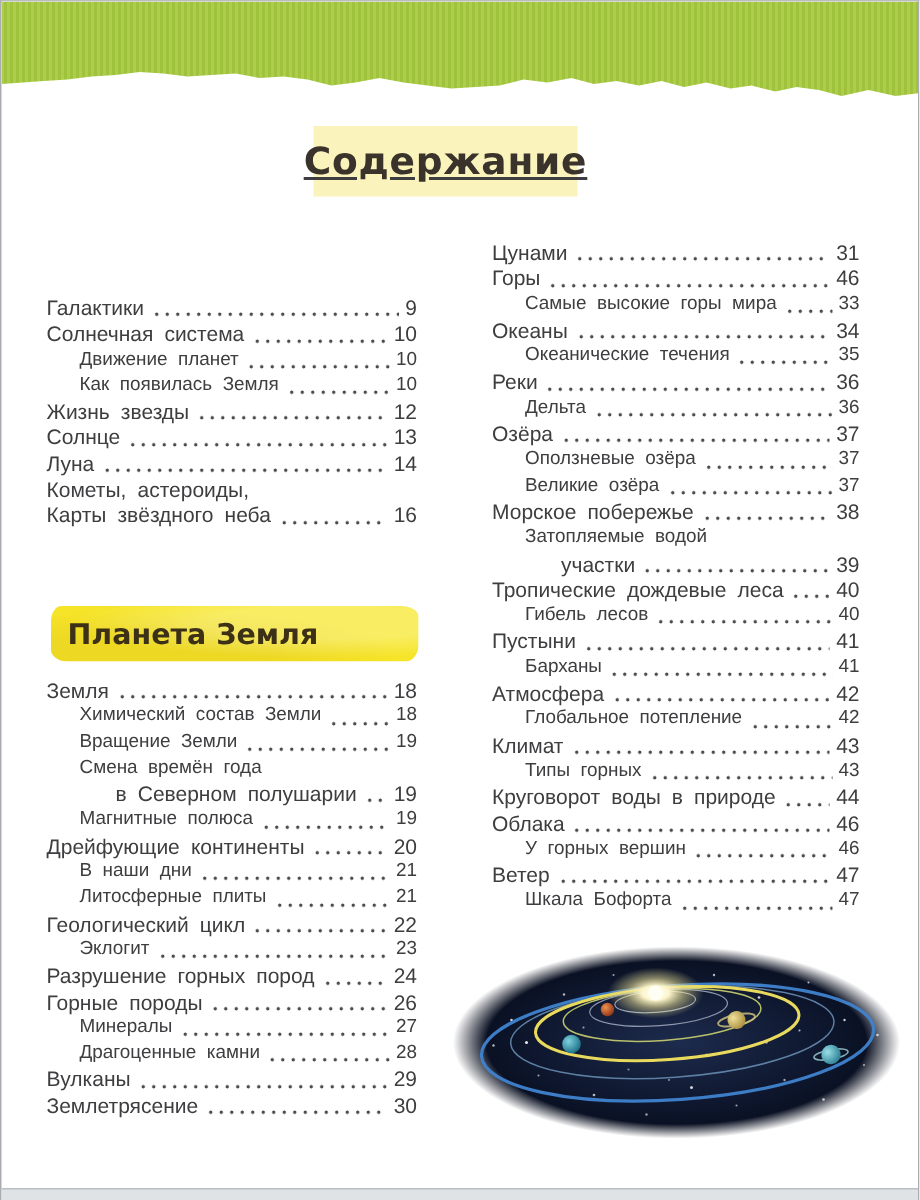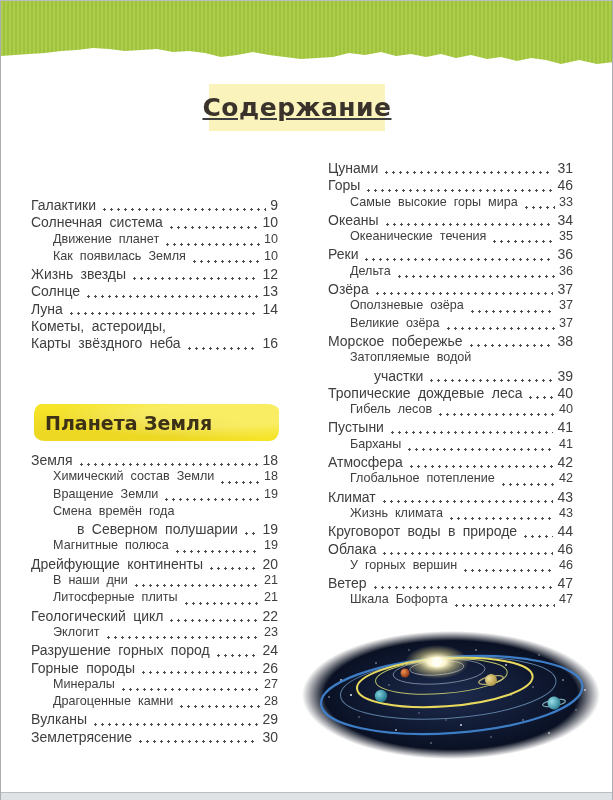--- a/index.html
+++ b/index.html
@@ -304,21 +304,21 @@
         <span class="tt">Глобальное потепление</span>
         <span class="dots"></span>
         <span class="pg">42</span>
       </div>
       <div class="row ind0">
         <span class="tt">Климат</span>
         <span class="dots"></span>
         <span class="pg">43</span>
       </div>
       <div class="row ind1">
-        <span class="tt">Жизнь климата</span>
+        <span class="tt">Типы горных</span>
         <span class="dots"></span>
         <span class="pg">43</span>
       </div>
       <div class="row ind0">
         <span class="tt">Круговорот воды в природе</span>
         <span class="dots"></span>
         <span class="pg">44</span>
       </div>
       <div class="row ind0">
         <span class="tt">Облака</span>

